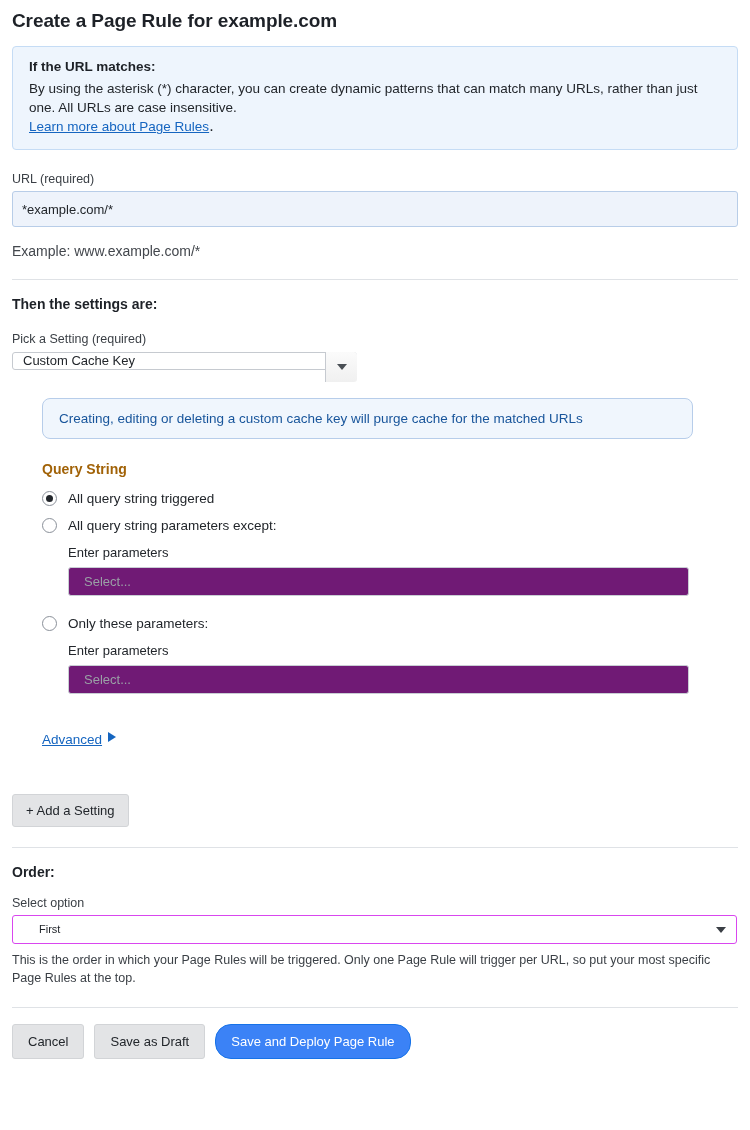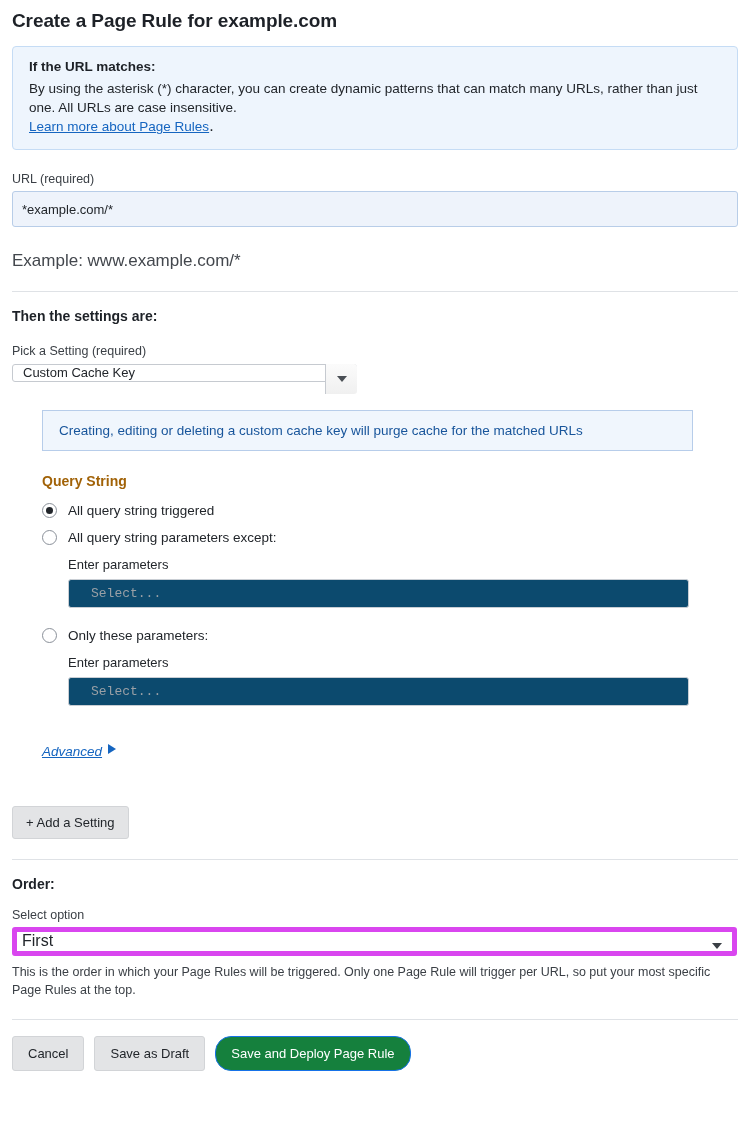--- a/index.html
+++ b/index.html
@@ -59,23 +59,23 @@
     height: 36px;
     border: 1px solid #b8cde8;
     background: #eef3fb;
     border-radius: 3px;
     padding: 14px 9px;
     font-size: 13px;
     font-family: "Liberation Sans", sans-serif;
     color: #22262b;
   }
   .hint {
-    font-size: 17px;
+    font-size: 14px;
     color: #43474d;
-    margin-top: 24px;
+    margin-top: 16px;
   }
   hr.sep {
     border: none;
     border-top: 1px solid #dfe2e6;
     margin: 20px 0 16px 0;
   }
   h2.section-title {
     font-size: 14px;
     font-weight: bold;
     margin: 0 0 20px 0;
@@ -116,21 +116,21 @@
     border-right: 5px solid transparent;
     border-top: 6px solid #4a4f55;
   }
   .setting-body {
     margin-top: 28px;
     padding-left: 30px;
   }
   .purge-note {
     border: 1px solid #b7cdea;
     background: #f0f6fd;
-    border-radius: 0;
+    border-radius: 8px;
     color: #18559b;
     font-size: 13.5px;
     padding: 12px 16px;
     width: 651px;
     margin-bottom: 22px;
   }
   h3.group-title {
     font-size: 14px;
     font-weight: bold;
     margin: 0 0 14px 0;
@@ -170,33 +170,31 @@
   .sub-label {
     font-size: 13px;
     color: #22262b;
     margin-bottom: 7px;
   }
   .select-tokens {
     width: 621px;
     height: 29px;
     border: 1px solid #c9ced4;
     border-radius: 3px;
-    background: #0c4a6e;
-    display: flex;
-    align-items: center;
-    padding-left: 22px;
+    background: #701a75;
+    display: flex;
+    align-items: center;
+    padding-left: 15px;
     font-size: 13px;
     color: #9aa0a6;
-    font-family: Liberation Mono, monospace;
   }
   .advanced {
     margin-top: 18px;
     display: inline-flex;
     gap: 6px;
-    font-style: italic;
   }
   .advanced .adv-text {
     color: #1565c0;
     text-decoration: underline;
     font-size: 13.5px;
   }
   .tri-right {
     width: 0; height: 0;
     border-top: 5px solid transparent;
     border-bottom: 5px solid transparent;
@@ -215,27 +213,27 @@
   h2.order-title {
     font-size: 14px;
     font-weight: bold;
     margin: 0 0 16px 0;
     color: #1d2127;
   }
   .order-select {
     position: relative;
     width: 725px;
     height: 29px;
-    border: 5px solid #d946ef;
+    border: 1px solid #d946ef;
     border-radius: 3px;
     background: #fff;
     display: flex;
     align-items: center;
-    padding-left: 5px;
-    font-size: 16px;
+    padding-left: 26px;
+    font-size: 11px;
     color: #22262b;
   }
   .order-select .caret-plain {
     position: absolute;
     right: 10px;
     top: 11px;
     width: 0; height: 0;
     border-left: 5px solid transparent;
     border-right: 5px solid transparent;
     border-top: 6px solid #3a3f45;
@@ -255,21 +253,21 @@
   }
   .btn {
     font-size: 13px;
     border-radius: 3px;
     padding: 9px 15px;
     border: 1px solid #d2d4d7;
     background: #e3e4e6;
     color: #22262b;
   }
   .btn.primary {
-    background: #15803d;
+    background: #3b82f6;
     border-color: #1672e8;
     color: #ffffff;
     border-radius: 16px;
   }
 </style>
 </head>
 <body>
 
 <div class="page">
 

